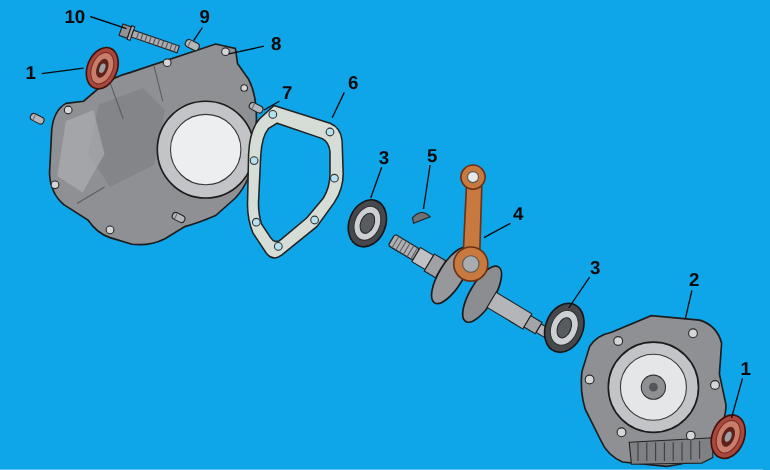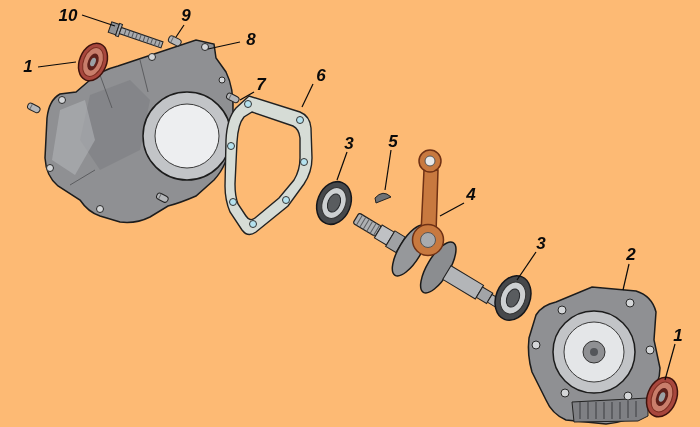--- a/index.html
+++ b/index.html
@@ -1,23 +1,22 @@
 <!DOCTYPE html>
 <html><head>
 <meta charset="utf-8">
 <style>
   html, body { margin: 0; padding: 0; }
   body { font-family: "Liberation Sans", sans-serif; }
   .stage {
     position: relative;
     width: 700px;
     height: 427px;
-    background: #fdba74;
+    background: #0ea5e9;
     overflow: hidden;
-    font-style: italic;
   }
   svg { position: absolute; left: 0; top: 0; }
   text.callout {
     font-family: "Liberation Sans", sans-serif;
     font-size: 17px;
     font-weight: bold;
     fill: #0a0a0a;
     text-anchor: middle;
   }
   .leader { stroke: #0a0a0a; stroke-width: 1.2; }

